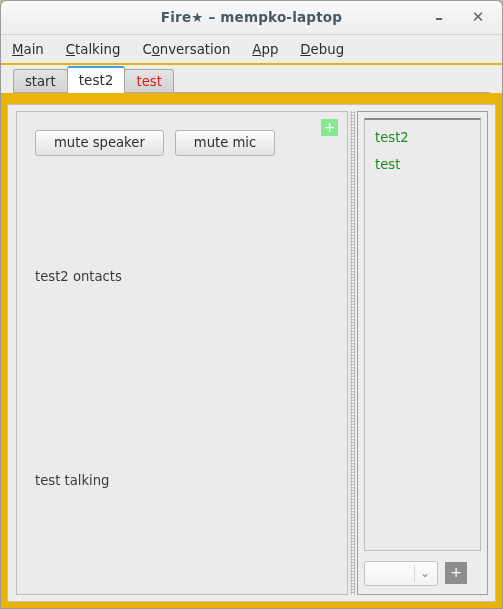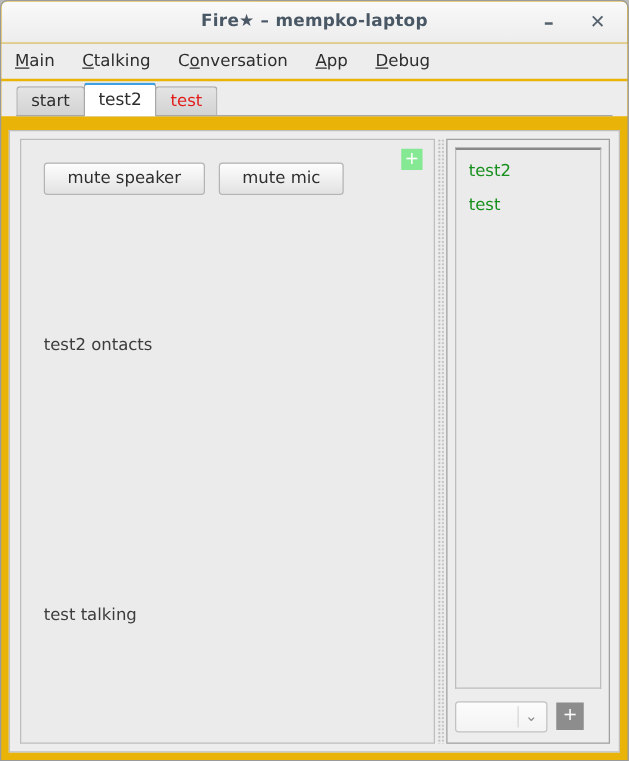--- a/index.html
+++ b/index.html
@@ -181,21 +181,21 @@
     font-family: "DejaVu Sans", sans-serif;
   }
   .talk-line {
     position: absolute;
     left: 18px;
     font-size: 13.2px;
     color: #3c3c3c;
     white-space: nowrap;
   }
   .talk-1 { top: 157px; }
-  .talk-2 { top: 373px; text-align: center; }
+  .talk-2 { top: 361px; text-align: center; }
 
   
   .splitter {
     width: 9px;
     position: relative;
   }
   .splitter-dots {
     position: absolute;
     left: 2px;
     top: 6px;

